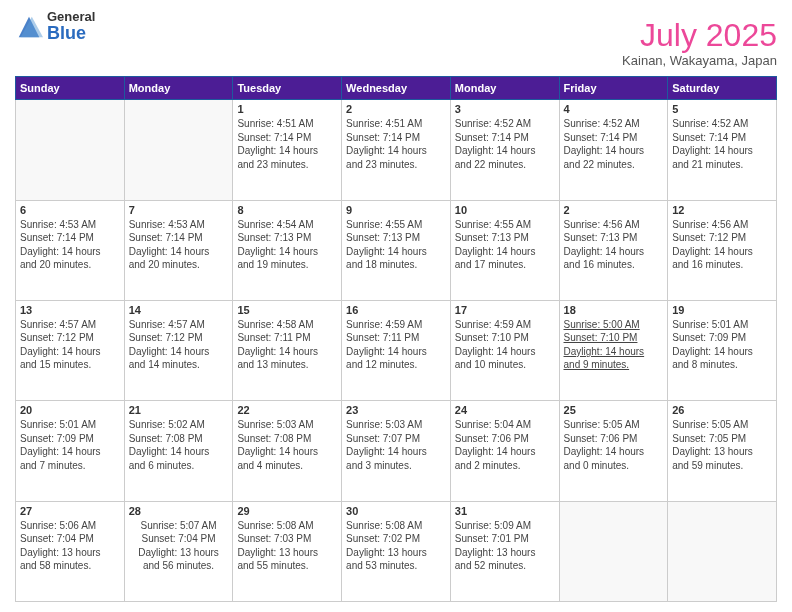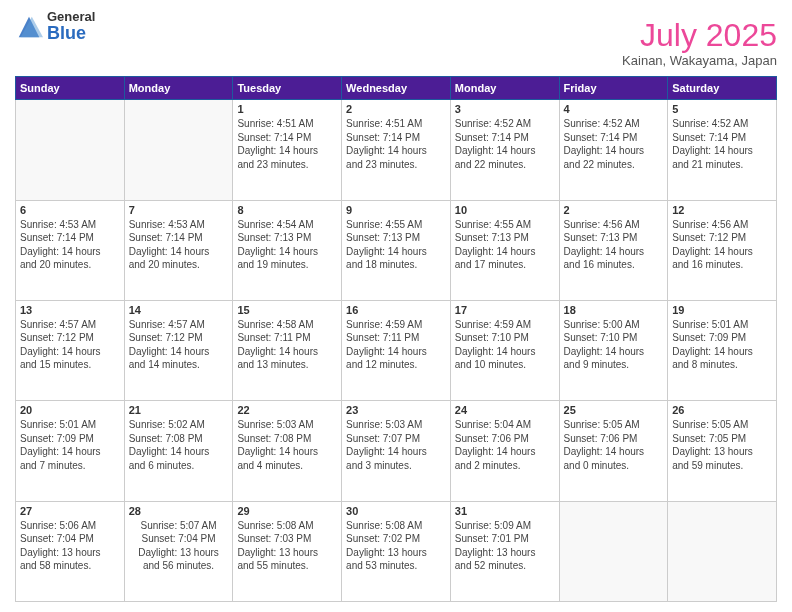--- a/index.html
+++ b/index.html
@@ -239,21 +239,21 @@
 Daylight: 14 hours and 12 minutes.</div>
           </td>
           <td>
             <div class="day-num">17</div>
             <div class="day-detail" style="white-space: pre-line;">Sunrise: 4:59 AM
 Sunset: 7:10 PM
 Daylight: 14 hours and 10 minutes.</div>
           </td>
           <td>
             <div class="day-num">18</div>
-            <div class="day-detail" style="white-space: pre-line;">Sunrise: 5:00 AM
+            <div class="day-detail" style="white-space: pre-line; text-decoration: underline;">Sunrise: 5:00 AM
 Sunset: 7:10 PM
 Daylight: 14 hours and 9 minutes.</div>
           </td>
           <td>
             <div class="day-num">19</div>
             <div class="day-detail" style="white-space: pre-line;">Sunrise: 5:01 AM
 Sunset: 7:09 PM
 Daylight: 14 hours and 8 minutes.</div>
           </td>
         </tr>

